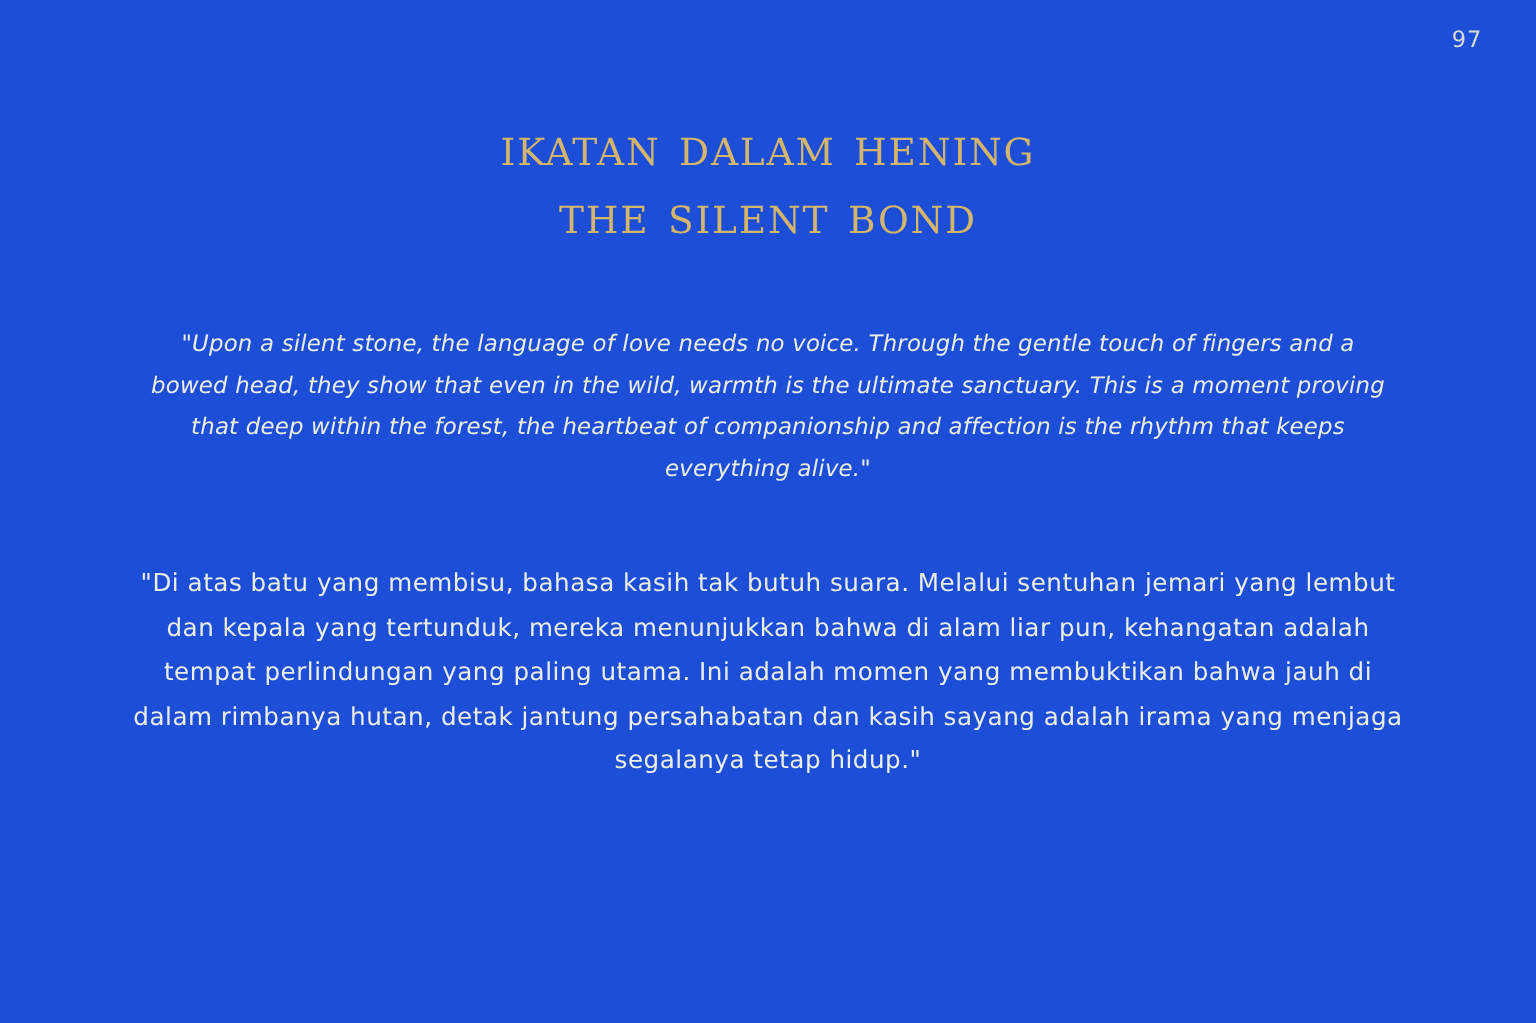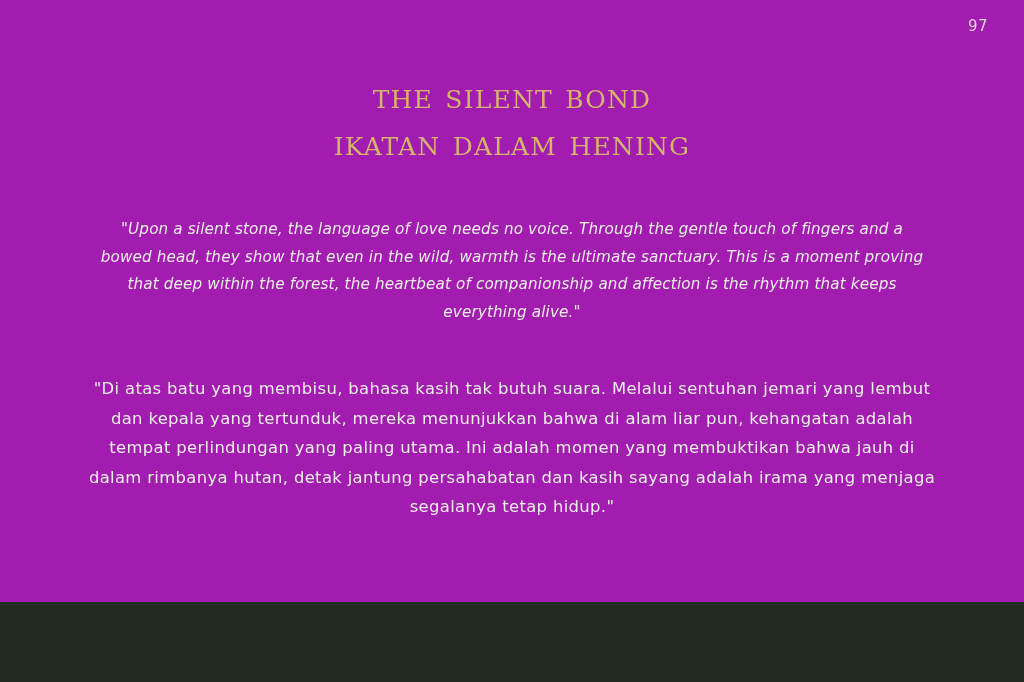--- a/index.html
+++ b/index.html
@@ -11,22 +11,22 @@
     height: 682px;
     background: #232a20;
     font-family: "DejaVu Sans", sans-serif;
     overflow: hidden;
     position: relative;
   }
 
   .slide {
     position: relative;
     width: 1024px;
-    height: 602px;
-    background: #a21caf;
+    height: 682px;
+    background: #1d4ed8;
     box-sizing: border-box;
   }
 
   
   .page-number {
     position: absolute;
     top: 19px;
     right: 36px;
     font-family: "DejaVu Sans", sans-serif;
     font-size: 15px;
@@ -95,21 +95,21 @@
   }
 </style>
 </head>
 <body>
 
 <div class="slide">
 
   <div class="page-number">97</div>
 
   <div class="title-block">
+    <span class="title-line title-line-2">Ikatan dalam Hening</span>
     <span class="title-line title-line-1">The Silent Bond</span>
-    <span class="title-line title-line-2">Ikatan dalam Hening</span>
   </div>
 
   <div class="body-copy para-en">"Upon a silent stone, the language of love needs no voice. Through the gentle touch of fingers and a bowed head, they show that even in the wild, warmth is the ultimate sanctuary. This is a moment proving that deep within the forest, the heartbeat of companionship and affection is the rhythm that keeps everything alive."</div>
 
   <div class="body-copy para-id">"Di atas batu yang membisu, bahasa kasih tak butuh suara. Melalui sentuhan jemari yang lembut dan kepala yang tertunduk, mereka menunjukkan bahwa di alam liar pun, kehangatan adalah tempat perlindungan yang paling utama. Ini adalah momen yang membuktikan bahwa jauh di dalam rimbanya hutan, detak jantung persahabatan dan kasih sayang adalah irama yang menjaga segalanya tetap hidup."</div>
 
 </div>
 
 </body></html>

